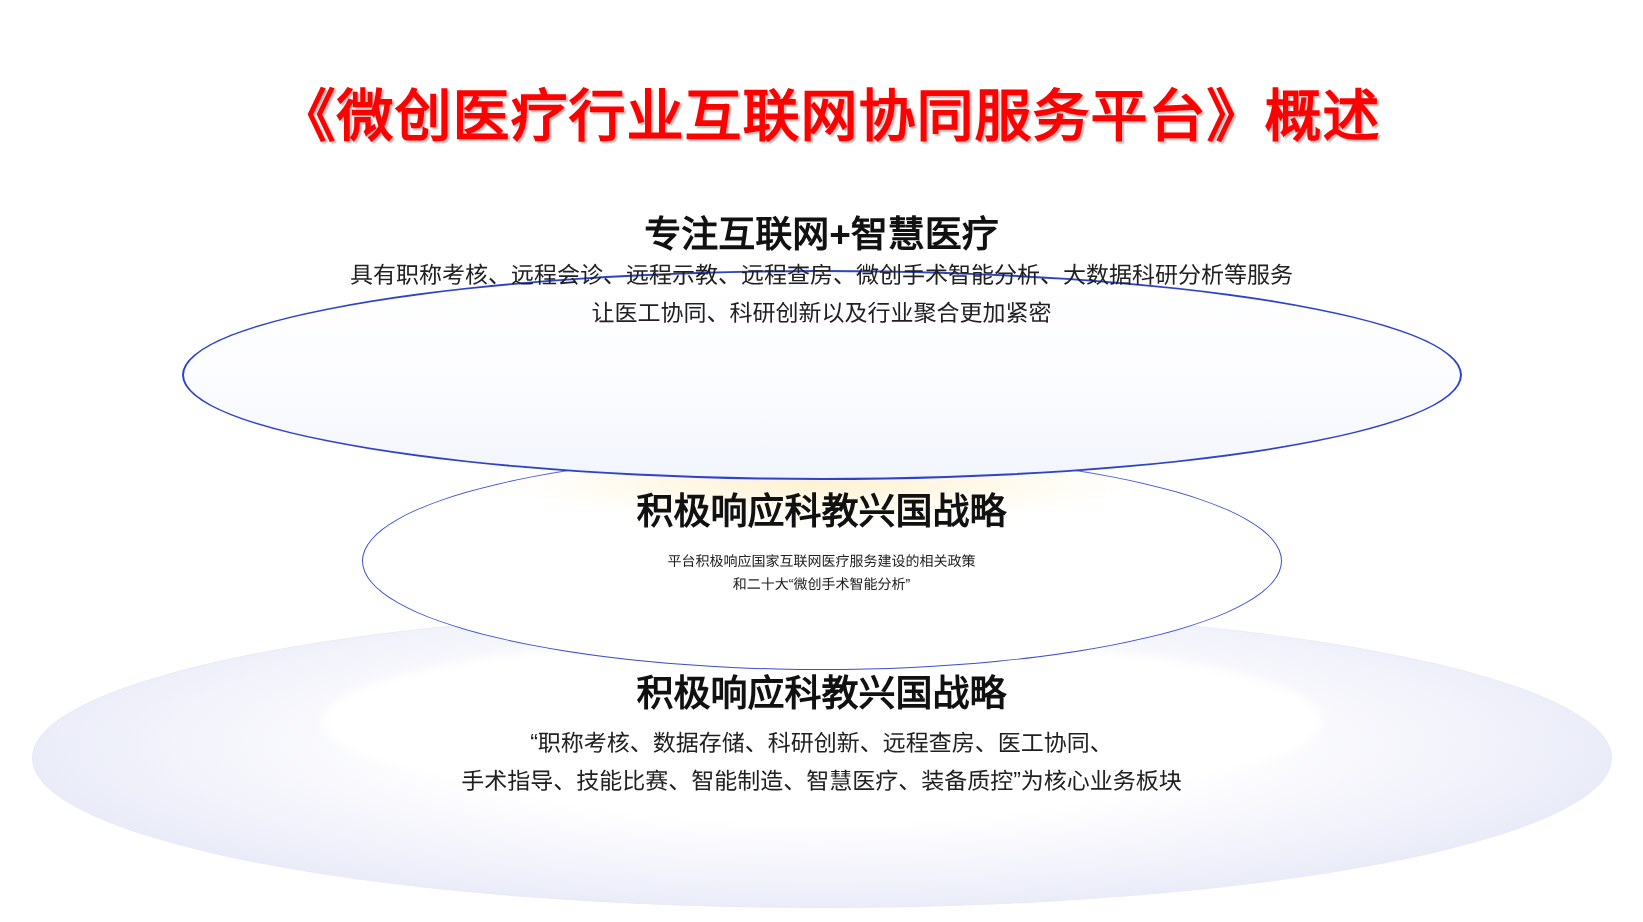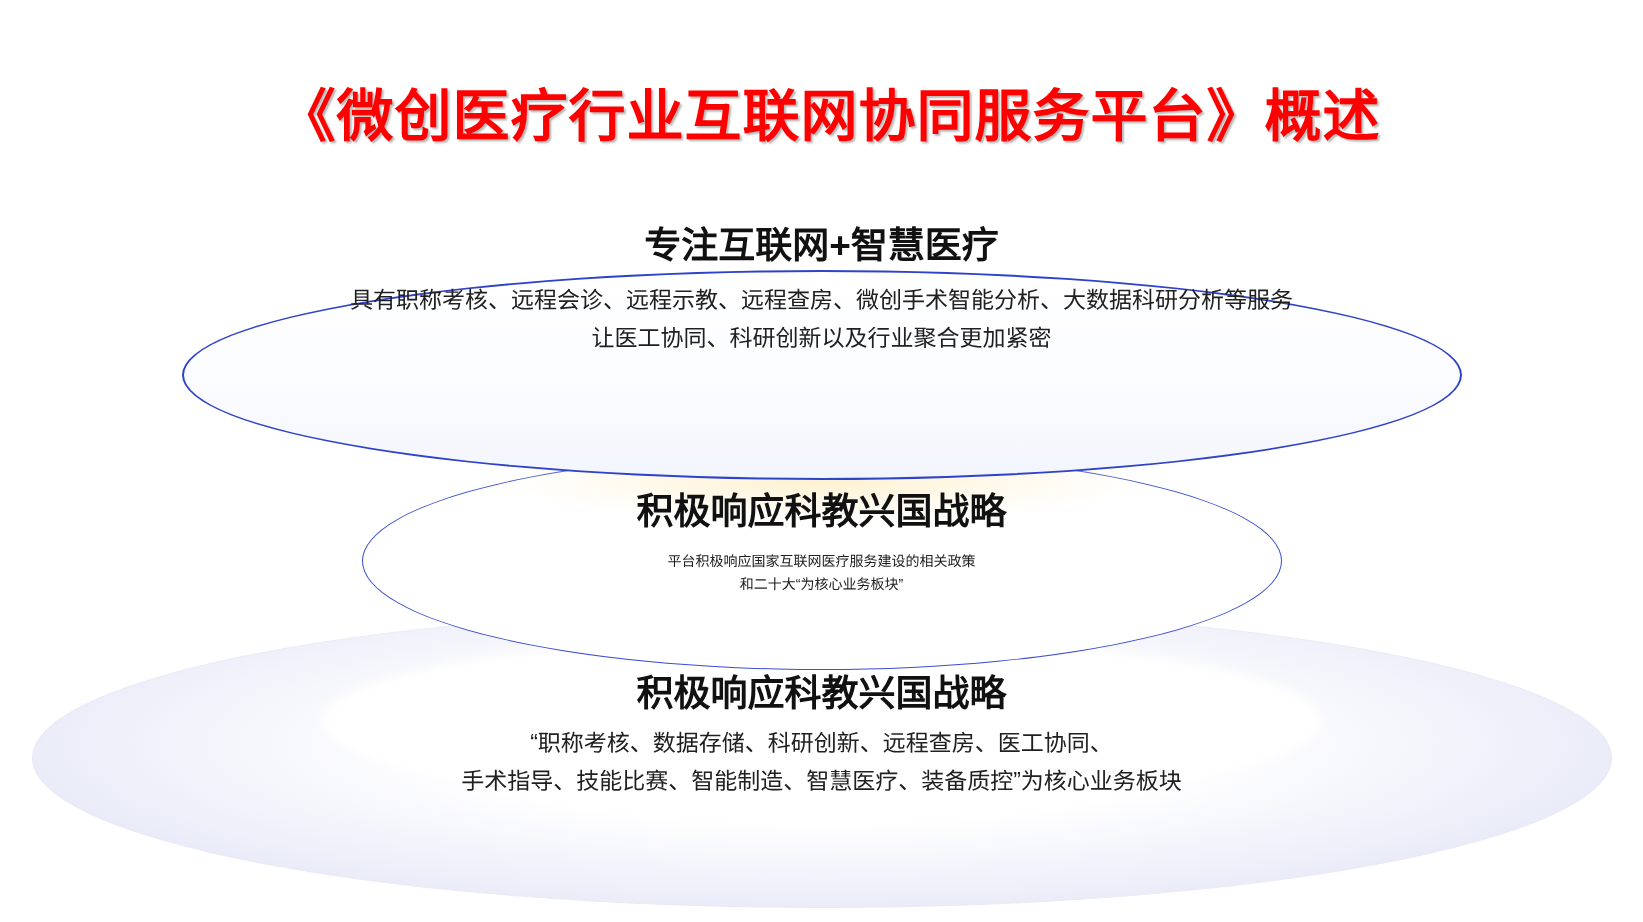--- a/index.html
+++ b/index.html
@@ -108,25 +108,24 @@
     font-size: 37px;
     font-weight: bold;
     color: #111111;
     line-height: 1.2;
     white-space: nowrap;
   }
   .block-body {
     font-size: 23px;
     color: #202020;
     line-height: 1.62;
-    margin-top: 14px;
   }
   .block-body div { white-space: nowrap; }
 
-  #block-top      { top: 224px; }
+  #block-top      { top: 213px; }
   #block-middle   { top: 490px; }
   #block-bottom   { top: 672px; }
 
   #block-middle .block-body { font-size: 14px; margin-top: 16px; }
   #block-bottom .block-body { font-size: 23px; margin-top: 9px; }
 </style>
 </head>
 <body>
 
 <div id="slide-title">《微创医疗行业互联网协同服务平台》概述</div>
@@ -142,21 +141,21 @@
   <div class="block-body">
     <div>具有职称考核、远程会诊、远程示教、远程查房、微创手术智能分析、大数据科研分析等服务</div>
     <div>让医工协同、科研创新以及行业聚合更加紧密</div>
   </div>
 </div>
 
 <div class="block" id="block-middle">
   <div class="block-heading">积极响应科教兴国战略</div>
   <div class="block-body">
     <div>平台积极响应国家互联网医疗服务建设的相关政策</div>
-    <div>和二十大“为核心业务板块”</div>
+    <div>和二十大“微创手术智能分析”</div>
   </div>
 </div>
 
 <div class="block" id="block-bottom">
   <div class="block-heading">积极响应科教兴国战略</div>
   <div class="block-body">
     <div>“职称考核、数据存储、科研创新、远程查房、医工协同、</div>
     <div>手术指导、技能比赛、智能制造、智慧医疗、装备质控”为核心业务板块</div>
   </div>
 </div>

